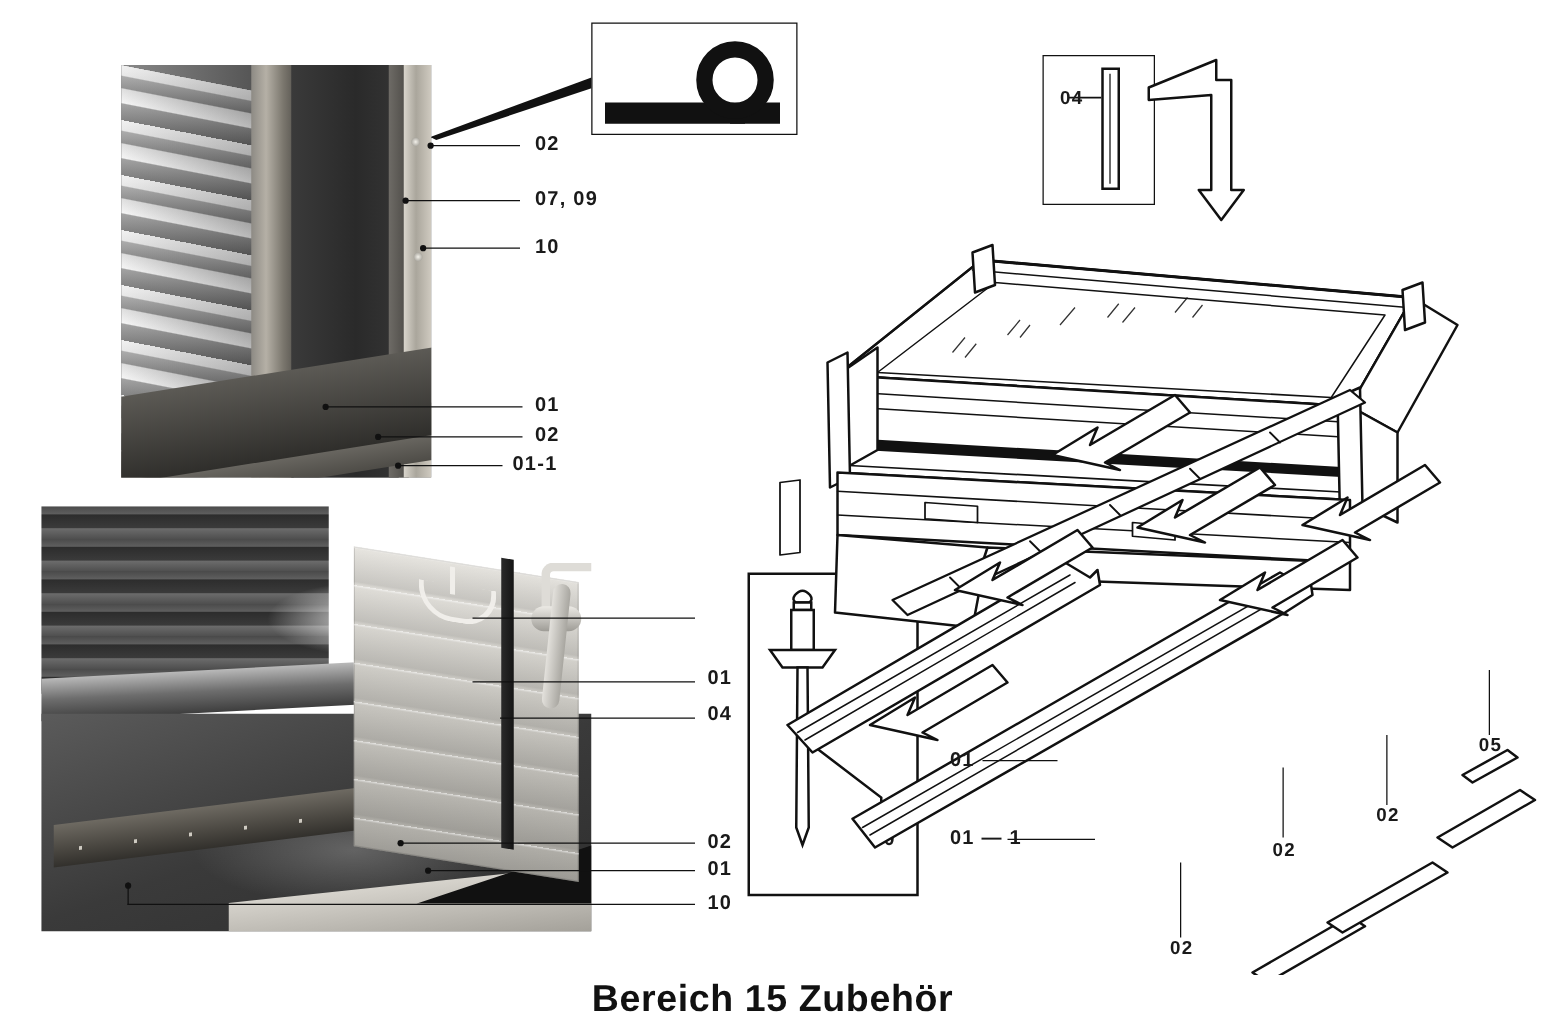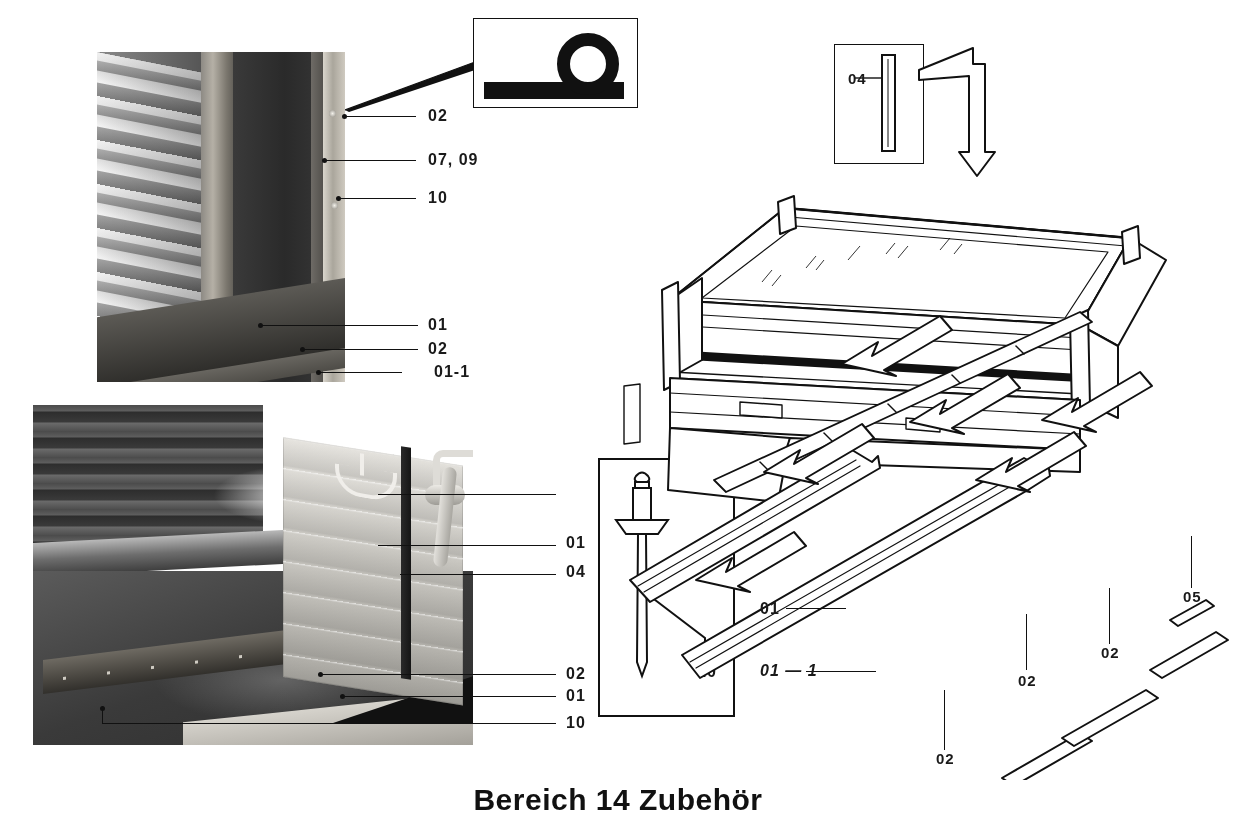--- a/index.html
+++ b/index.html
@@ -173,21 +173,21 @@
   <div class="dot" style="left:258px;top:323px;"></div>
   <div class="lead" style="left:260px;top:325px;width:158px;"></div>
   <span class="num md" style="left:428px;top:316px;">01</span>
 
   <div class="dot" style="left:300px;top:347px;"></div>
   <div class="lead" style="left:302px;top:349px;width:116px;"></div>
   <span class="num md" style="left:428px;top:340px;">02</span>
 
   <div class="dot" style="left:316px;top:370px;"></div>
   <div class="lead" style="left:318px;top:372px;width:84px;"></div>
-  <span class="num md" style="left:410px;top:363px;margin-left:24px;">01-1</span>
+  <span class="num md" style="left:410px;top:363px;">01-1</span>
 
   <div class="abs photo-bed">
     <div class="pb-back"></div>
     <div class="pb-glow"></div>
     <div class="pb-rail"></div>
     <div class="pb-floor"></div>
     <div class="pb-floorglow"></div>
     <div class="pb-lowpanel"></div>
     <div class="pb-strip"></div>
     <div class="pb-stripdots"></div>
@@ -328,29 +328,29 @@
         <path d="M330,100 l10,-12 M344,104 l8,-10"></path>
         <path d="M152,132 l10,-12 M162,136 l9,-11"></path>
       </g>
     </svg>
   </div>
 
   <div class="lead" style="left:786px;top:608px;width:60px;"></div>
   <span class="num md" style="left:760px;top:600px;">01</span>
 
   <div class="lead" style="left:806px;top:671px;width:70px;"></div>
-  <span class="num md" style="left:760px;top:662px;font-style:italic;">01 — 1</span>
+  <span class="num md" style="left:760px;top:662px;">01 — 1</span>
 
   <div class="leadv" style="left:1026px;top:614px;height:56px;"></div>
   <span class="num sm" style="left:1018px;top:672px;">02</span>
 
   <div class="leadv" style="left:1109px;top:588px;height:56px;"></div>
   <span class="num sm" style="left:1101px;top:644px;">02</span>
 
   <div class="leadv" style="left:944px;top:690px;height:60px;"></div>
   <span class="num sm" style="left:936px;top:750px;">02</span>
 
   <div class="leadv" style="left:1191px;top:536px;height:52px;"></div>
   <span class="num sm" style="left:1183px;top:588px;">05</span>
 
-  <div class="title">Bereich 14  Zubehör</div>
+  <div class="title">Bereich 15  Zubehör</div>
 
 </div>
 
 </body></html>

